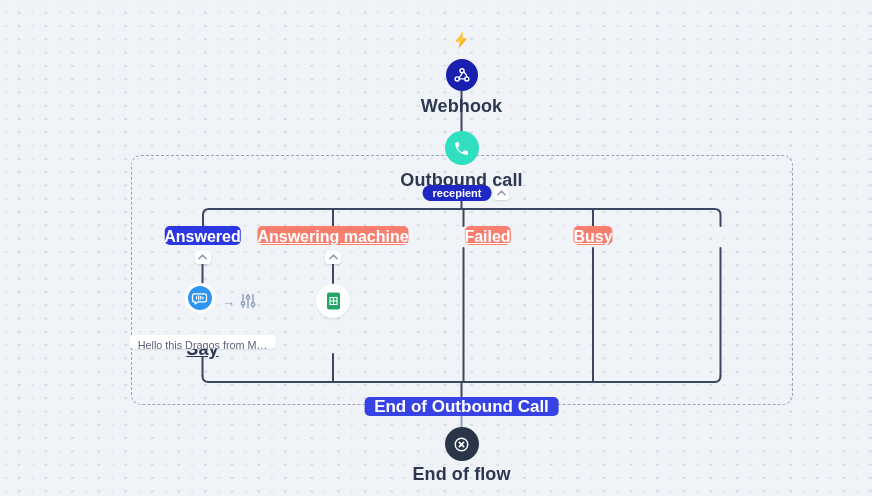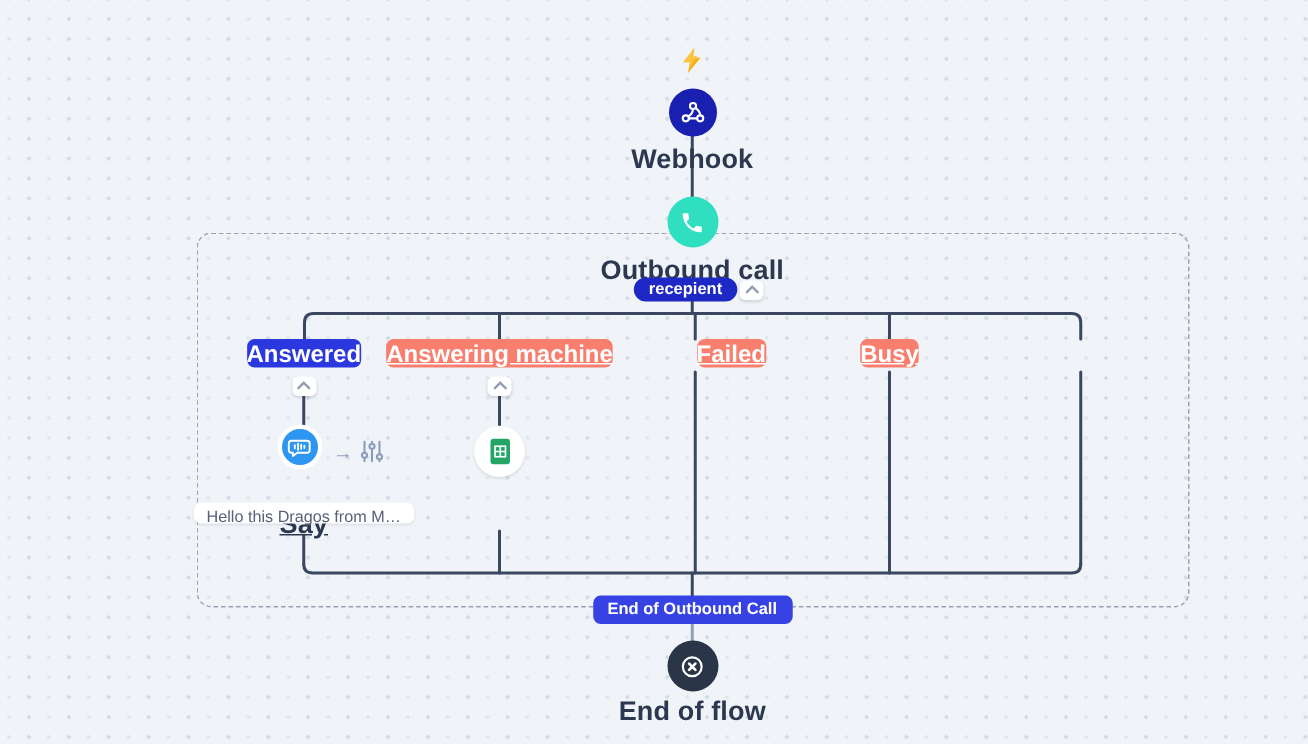--- a/index.html
+++ b/index.html
@@ -42,21 +42,21 @@
     padding:0 0;font-size:16px;
   }
   .branch-blue{background:#2c38df;}
   .branch-salmon{background:#f87e6e;text-decoration:underline;}
   .var-pill{
     top:185px;height:16px;line-height:16px;border-radius:9px;
     padding:0 10px;font-size:11px;background:#1e28c4;
   }
   .end-pill{
     top:397px;height:19px;line-height:19px;border-radius:5px;
-    padding:0 10px;font-size:11px;background:#3642e3;
+    padding:0 10px;font-size:17px;background:#3642e3;
   }
   .caret-box{
     position:absolute;z-index:4;width:16px;height:13px;background:#fff;
     border-radius:4px;display:flex;align-items:center;justify-content:center;
     box-shadow:0 1px 2px rgba(25,35,60,.15);cursor:pointer;
   }
   .preview-box{
     position:absolute;z-index:4;top:335px;height:14px;line-height:21px;
     background:#fff;border-radius:5px;padding:0 9px;
     font-size:10.8px;color:#59627a;white-space:nowrap;

